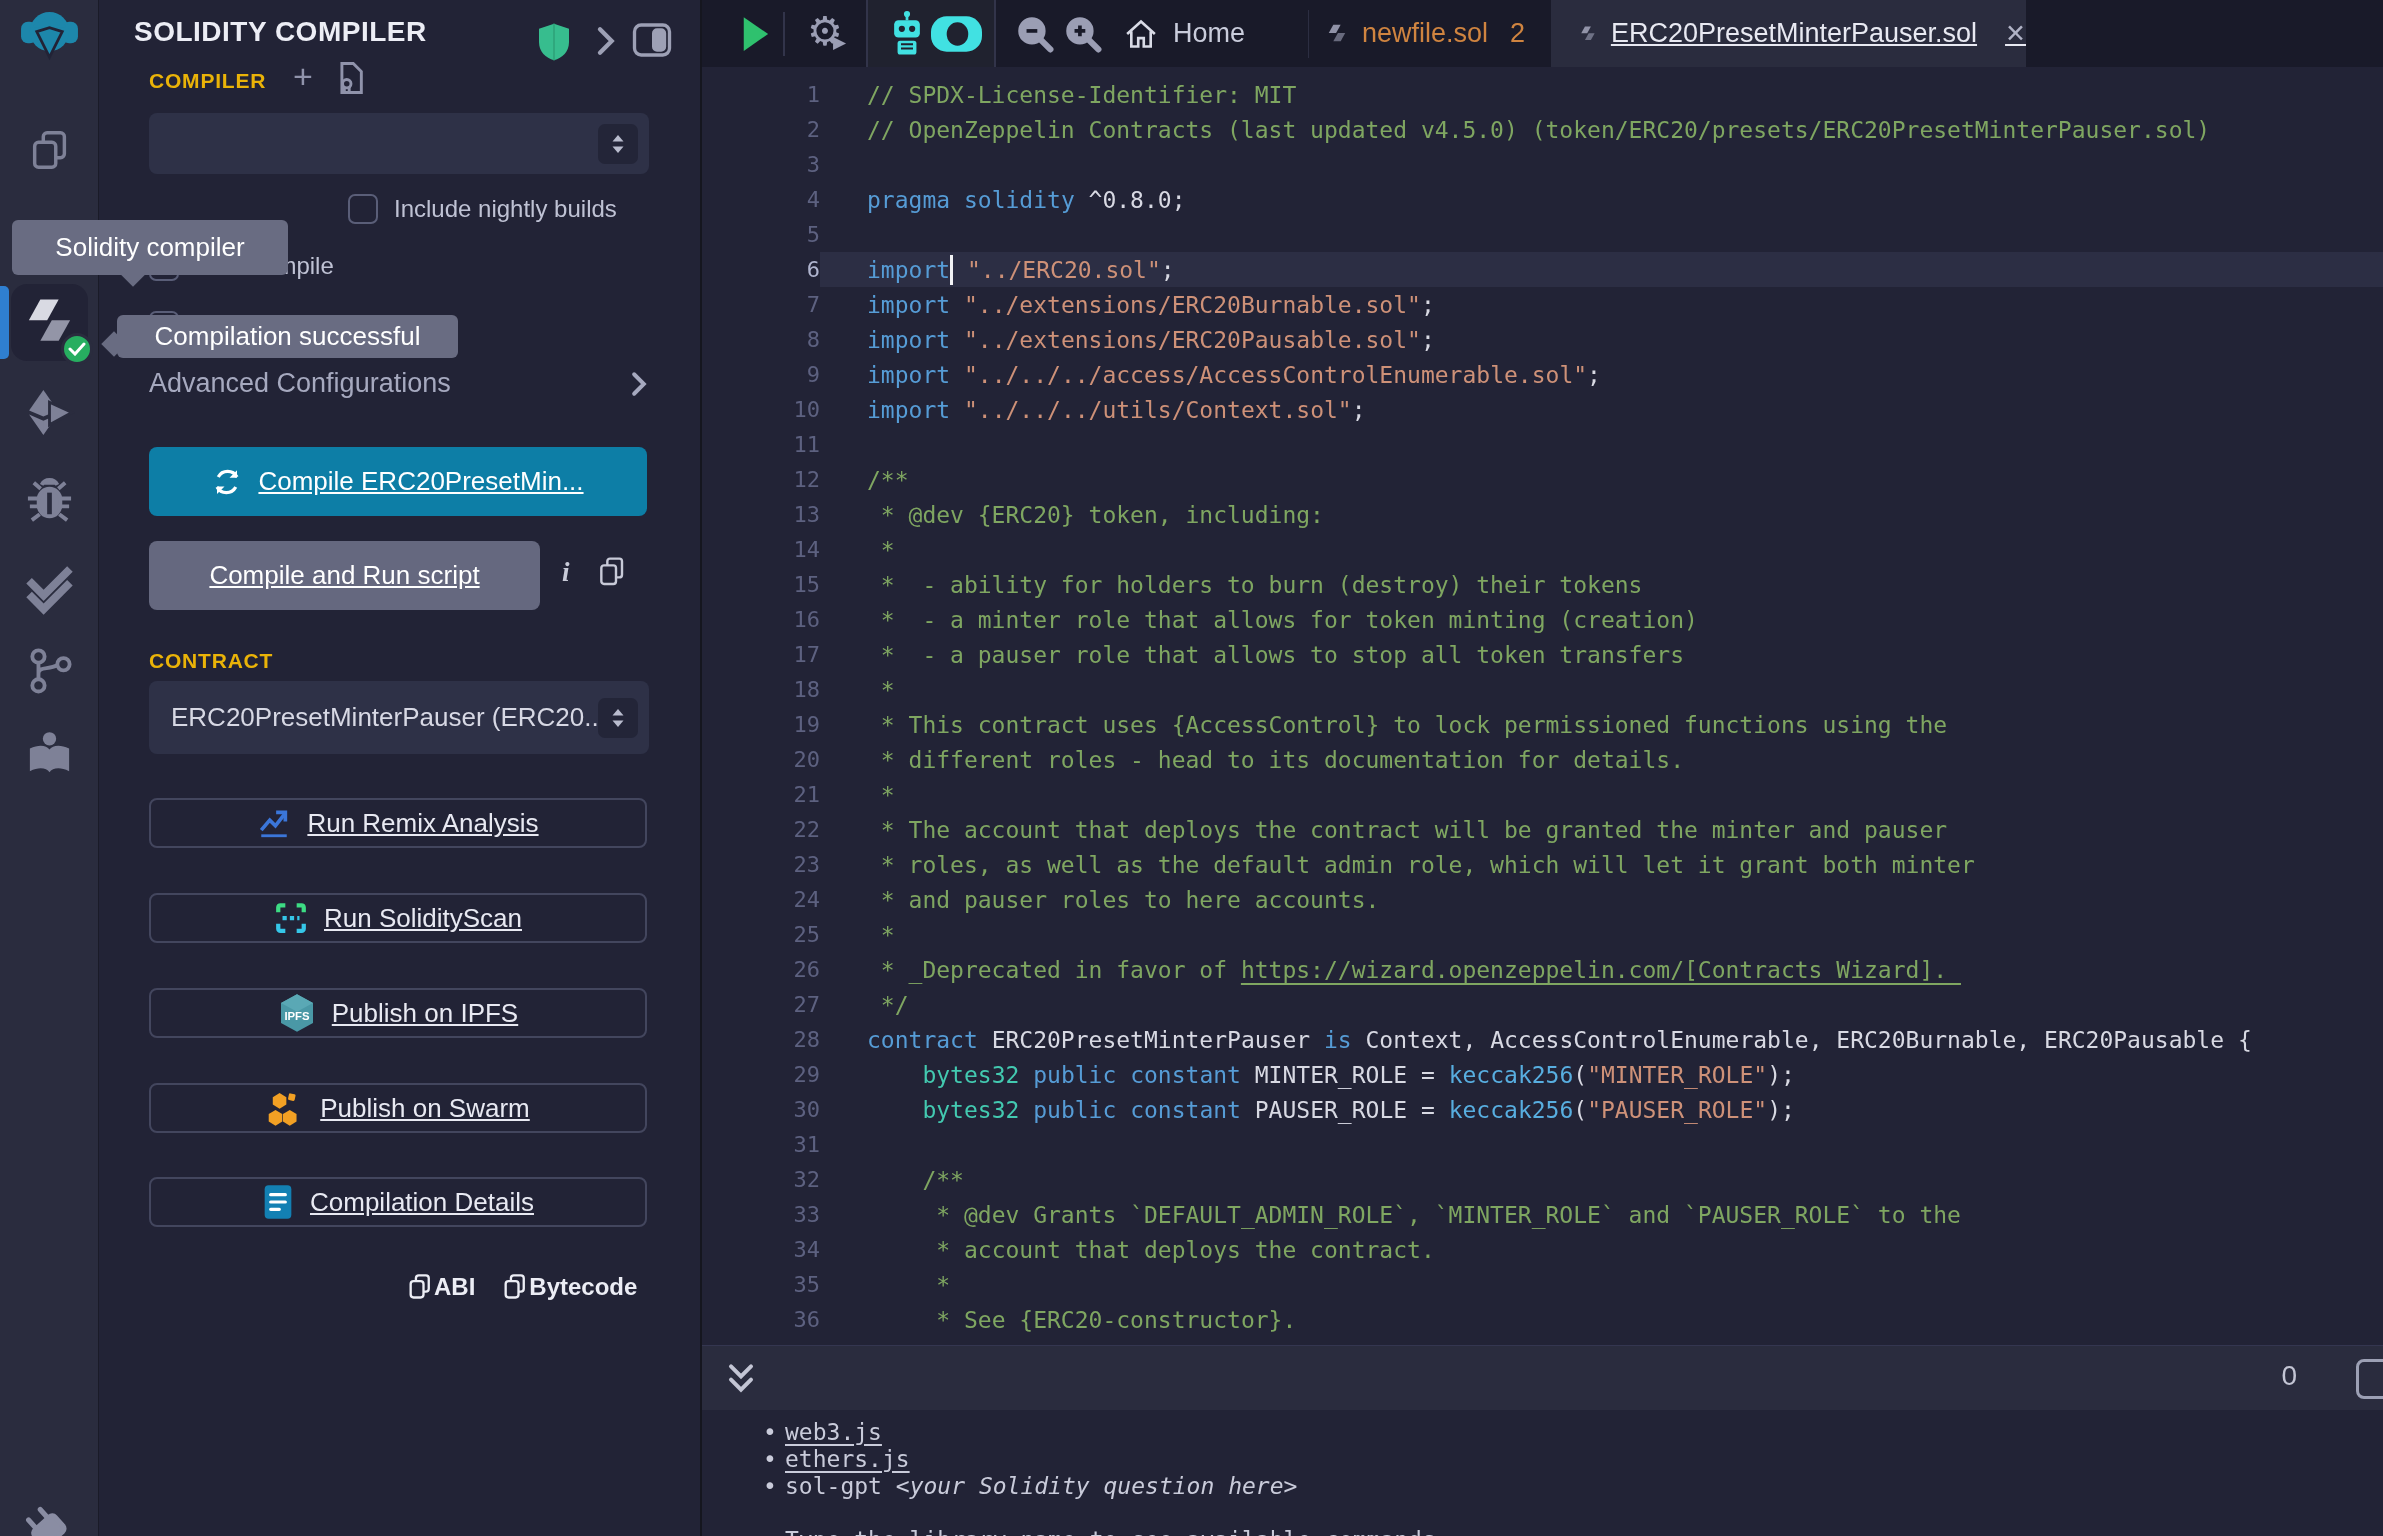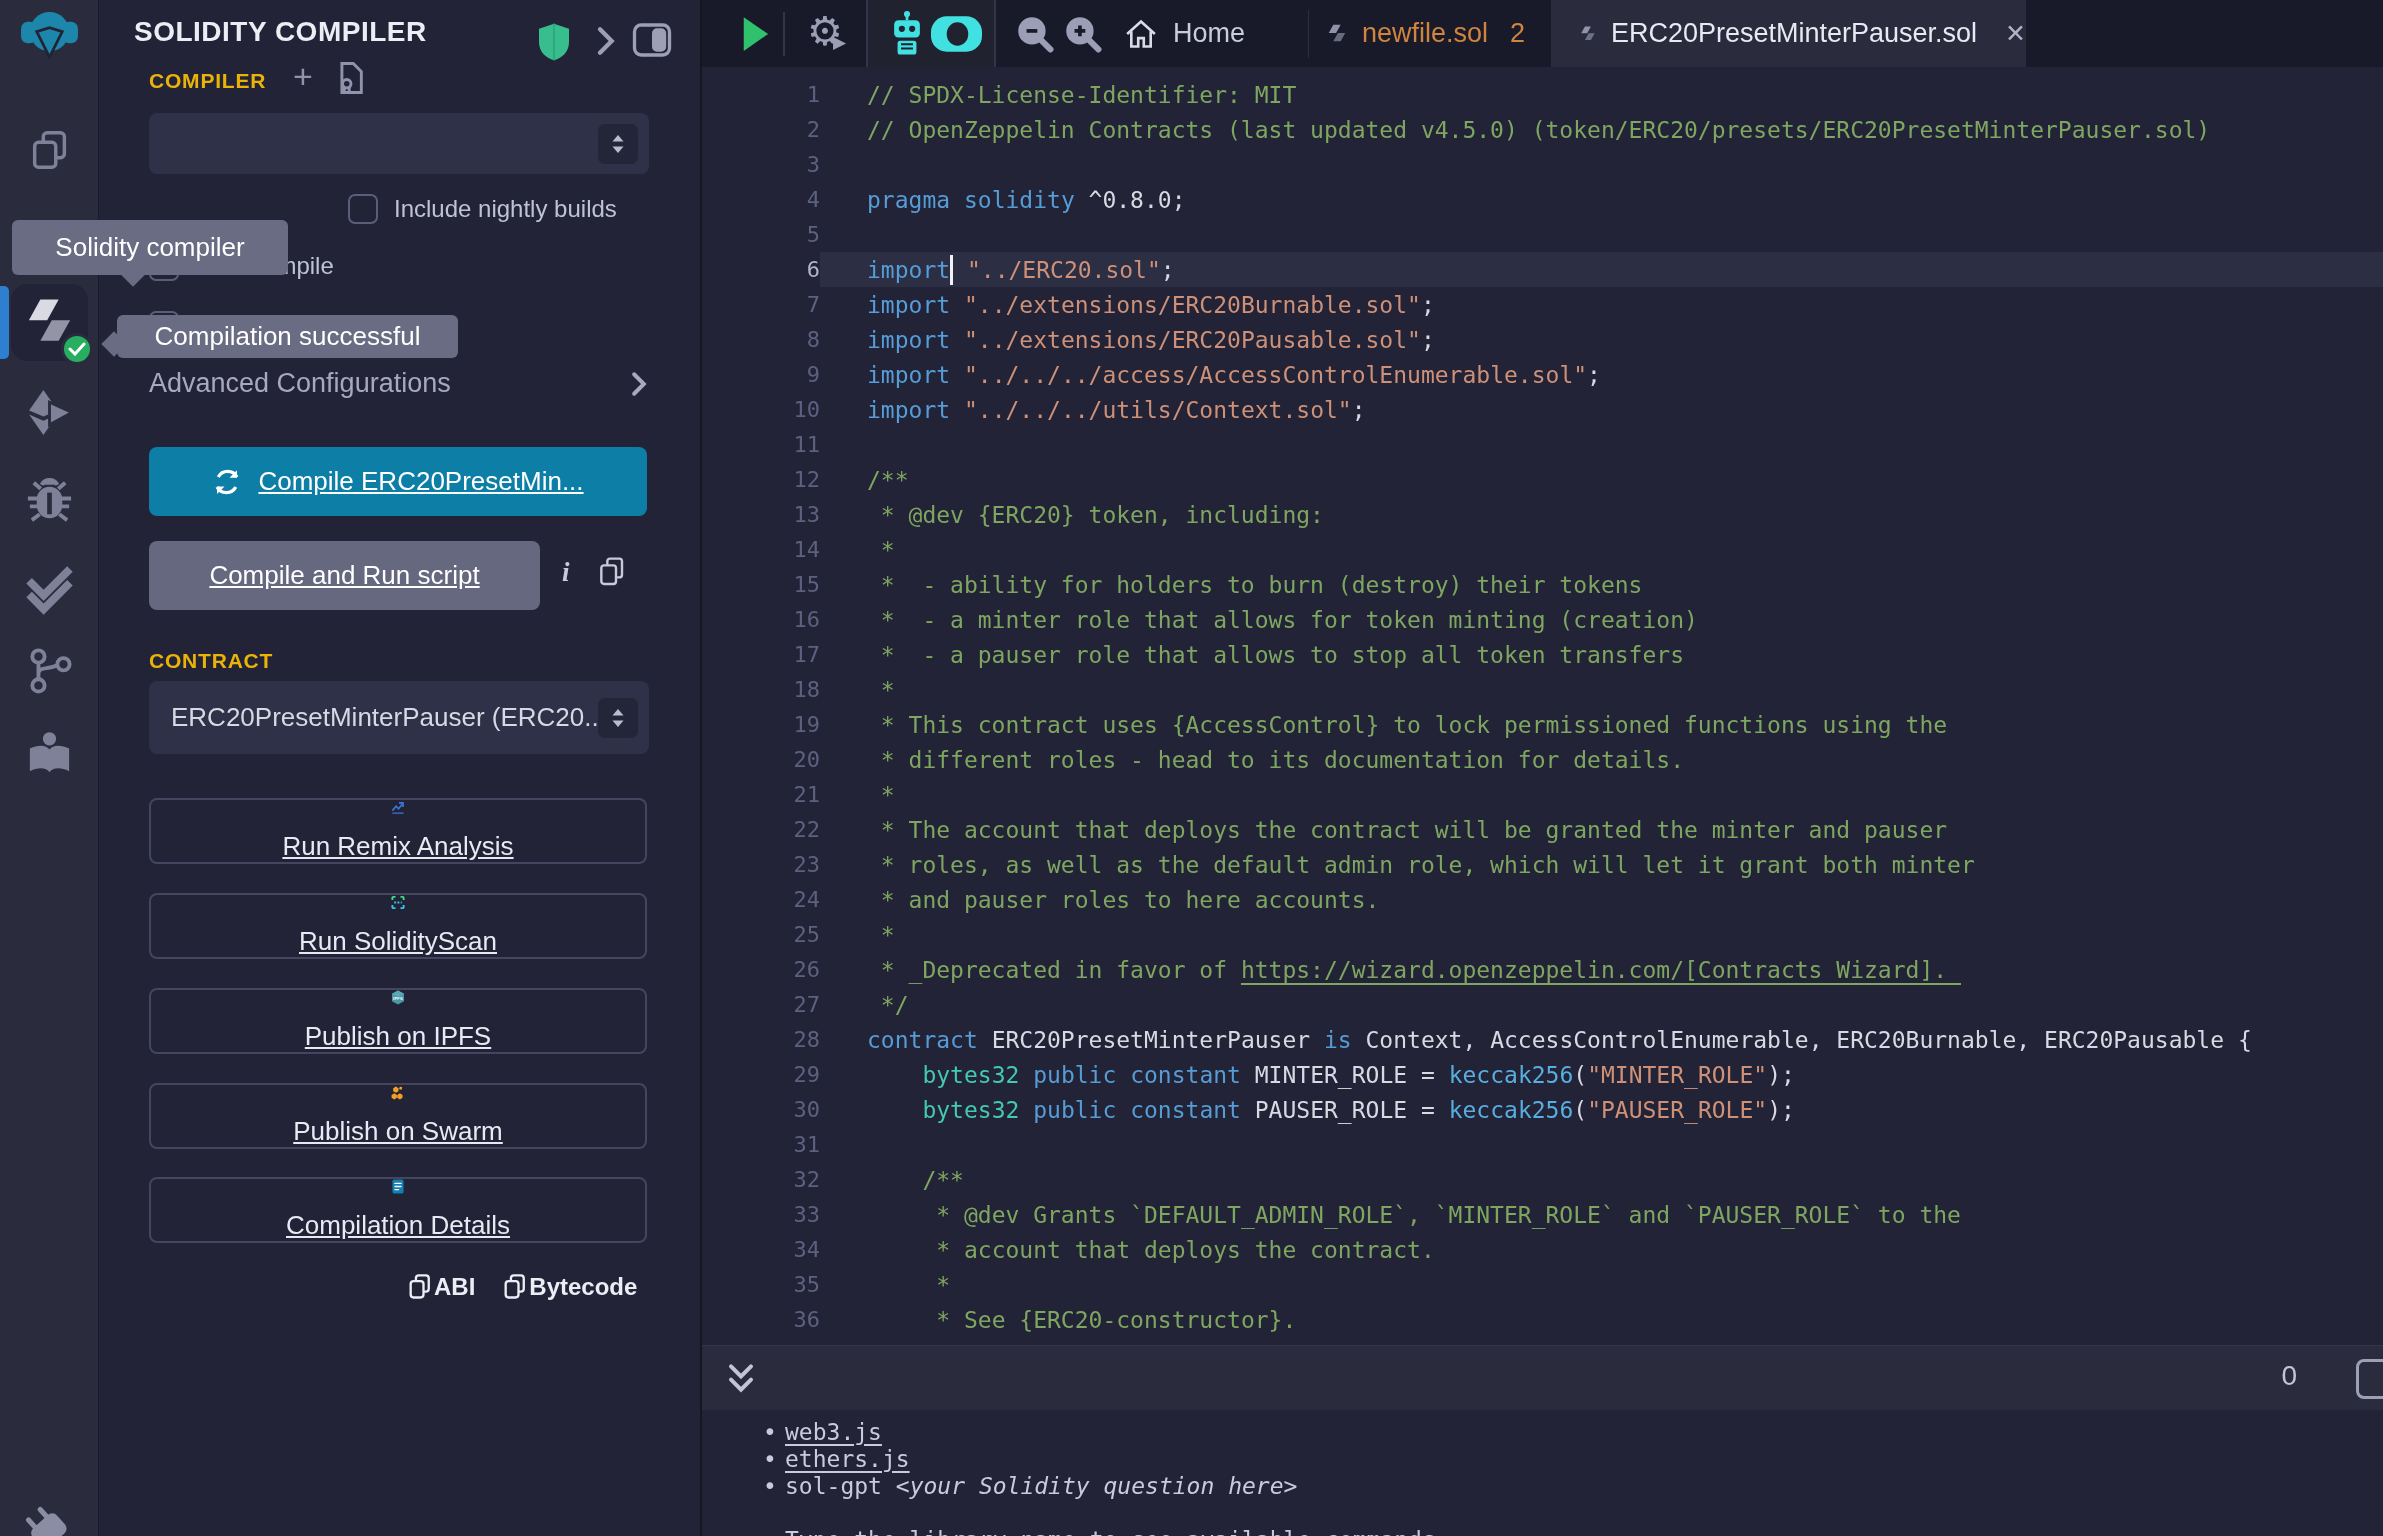--- a/index.html
+++ b/index.html
@@ -22,21 +22,21 @@
   .section-label { position:absolute; font-size:21px; font-weight:600; letter-spacing:0.8px; color:#eab308; }
   .select-box { position:absolute; left:50px; width:500px; background:#2e3147; border-radius:8px; display:flex; align-items:center; }
   .select-box .sel-text { padding-left:22px; font-size:26px; color:#d7d8e4; white-space:nowrap; overflow:hidden; flex:1; }
   .spinner { position:absolute; right:11px; width:40px; height:40px; border-radius:7px; background:#232538; display:flex; align-items:center; justify-content:center; }
   .cb { width:30px; height:30px; border:2px solid #5a5e78; border-radius:7px; background:transparent; flex:none; }
   .cb-row { position:absolute; display:flex; align-items:center; gap:16px; font-size:24px; color:#bfc2d4; }
   .adv-row { position:absolute; left:50px; top:368px; width:500px; display:flex; justify-content:space-between; align-items:center; font-size:27px; color:#a6a9bf; }
   .btn { position:absolute; left:50px; width:498px; height:69px; border-radius:8px; display:flex; align-items:center; justify-content:center; gap:16px; font-size:26px; color:#ffffff; cursor:pointer; border:none;text-decoration:underline; }
   .btn-primary { background:#0d7ea6; }
   .btn-secondary { background:#65687f; width:391px; }
-  .btn-outline { background:transparent; border:2px solid #43465e; height:66px; color:#e8e9f2;flex-direction:column; }
+  .btn-outline { background:transparent; border:2px solid #43465e; height:50px; color:#e8e9f2; }
   .mini-after { position:absolute; top:554px; display:flex; align-items:center; gap:26px; left:463px; }
   .abi-row { position:absolute; top:1271px; left:307px; display:flex; align-items:center; font-size:24px; font-weight:700; color:#ecedf5; }
   
   .tip { position:absolute; background:#696c82; border-radius:6px; color:#ffffff; font-size:26px; display:flex; align-items:center; justify-content:center; z-index:50; }
   .tip-arrow { position:absolute; width:18px; height:18px; background:#696c82; transform:rotate(45deg); z-index:49; }
   
   #main { position:absolute; left:700px; top:0; width:1684px; height:1537px; border-left:2px solid #15161f; }
   #topbar { position:absolute; left:0; top:0; right:0; height:67px; background:#191a29; }
   .tb-sep { position:absolute; top:12px; width:2px; height:44px; background:#32344a; }
   .tb-group { position:absolute; left:164px; top:0; width:130px; height:67px; background:#20222f; border-left:2px solid #32344a; border-right:2px solid #32344a; }
@@ -357,21 +357,21 @@
       </div>
       <div class="tab-divider" style="left:606px;"></div>
       <div class="tab" style="left:624px; color:#cf8440;">
         <svg width="22" height="24" viewBox="0 0 24 24">
           <path d="M8 2 h8 l-5 9 h-8 Z" fill="#9da0b5" opacity="0.9"></path>
           <path d="M13 11 h8 l-5 9 h-8 Z" fill="#9da0b5" opacity="0.6"></path>
         </svg>
         <span>newfile.sol</span>
         <span style="margin-left:8px;">2</span>
       </div>
-      <div class="tab tab-active" style="left:849px; width:475px; padding-left:28px;">
+      <div class="tab tab-active" style="left:849px; width:475px; padding-left:28px;text-decoration:underline;">
         <svg width="22" height="24" viewBox="0 0 24 24">
           <path d="M8 2 h8 l-5 9 h-8 Z" fill="#9da0b5" opacity="0.9"></path>
           <path d="M13 11 h8 l-5 9 h-8 Z" fill="#9da0b5" opacity="0.6"></path>
         </svg>
         <span>ERC20PresetMinterPauser.sol</span>
         <span style="margin-left:14px; color:#b0b3c6; font-size:25px;">✕</span>
       </div>
     </div>
 
     <div id="editor">

